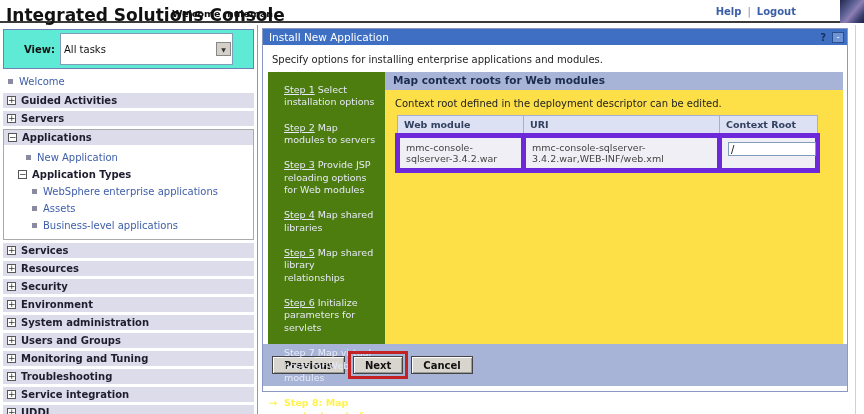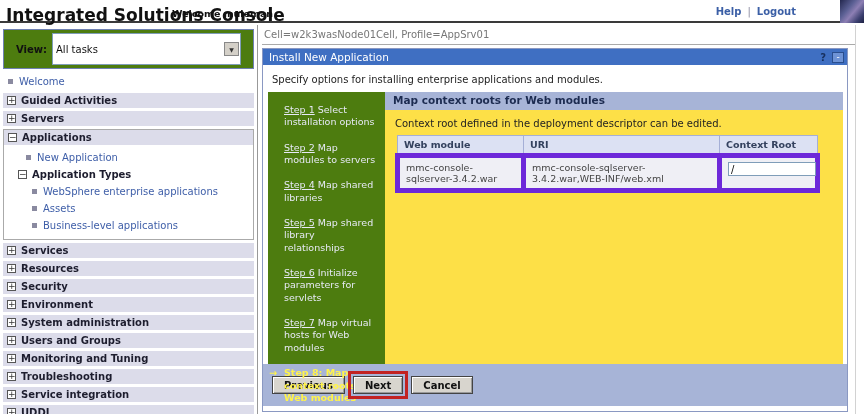--- a/index.html
+++ b/index.html
@@ -13,22 +13,22 @@
   .topbar-welcome { position:absolute; left:172px; top:8px; font-size:9.5px; font-weight:bold; color:#111; }
   .topbar-links { position:absolute; right:68px; top:6px; font-size:10px; font-weight:bold; color:#3b5fa6; }
   .topbar-links a { color:#3b5fa6; text-decoration:none; cursor:pointer; }
   .topbar-sep { color:#8a8aa0; margin:0 6px; font-weight:normal; }
   .corner-img { position:absolute; right:0; top:0; width:24px; height:23px;
     background:linear-gradient(130deg,#23274e 0%,#5a5f93 35%,#8d7fb4 55%,#3c4070 80%,#1d2142 100%); }
 
   
   .sidebar { position:absolute; left:0; top:25px; width:258px; bottom:0; background:#fff;
     border-right:1px solid #999; }
-  .view-box { margin:4px 3px 4px 3px; border:1px solid #6f81b2; background:#4d7c0f;
-    padding:3px 12px; display:flex; align-items:center; gap:5px; }
+  .view-box { margin:4px 3px 4px 3px; border:1px solid #6f81b2; background:#5eead4;
+    padding:3px 20px; display:flex; align-items:center; gap:5px; }
   .view-label { font-size:10px; font-weight:bold; color:#111; }
   .select { flex:1; height:32px; border:1px solid #7f9db9; background:#fff;
     display:flex; align-items:center; cursor:pointer; }
   .select-value { flex:1; font-size:10px; color:#111; padding-left:3px; }
   .select-btn { width:15px; height:14px; margin-right:1px; background:#d4d0c8;
     border:1px solid #888; font-size:6px; color:#333; display:flex;
     align-items:center; justify-content:center; }
   .tree { margin-top:2px; }
   .leaf-row { display:flex; align-items:center; gap:6px; padding:3px 0 3px 8px; }
   .bullet { width:5px; height:5px; background:#8a8aa0; flex:0 0 auto; }
@@ -197,40 +197,43 @@
     </div>
     <div class="cat-bar">
       <span class="pm-icon">+</span>
       <span class="cat-label">UDDI</span>
     </div>
   </div>
 </div>
 
 <div class="main">
   <div class="right-rule"></div>
-  <div class="breadcrumb">Cell=w2k3wasNode01Cell, Profile=AppSrv01</div>
 
   <div class="panel">
     <div class="panel-titlebar">
       <span class="panel-title">Install New Application</span>
       <span class="panel-help">?</span>
       <span class="panel-min">-</span>
     </div>
 
     <div class="panel-intro">Specify options for installing enterprise applications and modules.</div>
 
     <div class="wizard">
       <div class="steps-col">
         <div class="step">
           <a class="step-link">Step 1</a>
           <span>Select installation options</span>
         </div>
         <div class="step">
           <a class="step-link">Step 2</a>
           <span>Map modules to servers</span>
+        </div>
+        <div class="step">
+          <a class="step-link">Step 3</a>
+          <span>Provide JSP reloading options for Web modules</span>
         </div>
         <div class="step">
           <a class="step-link">Step 4</a>
           <span>Map shared libraries</span>
         </div>
         <div class="step">
           <a class="step-link">Step 5</a>
           <span>Map shared library relationships</span>
         </div>
         <div class="step">

